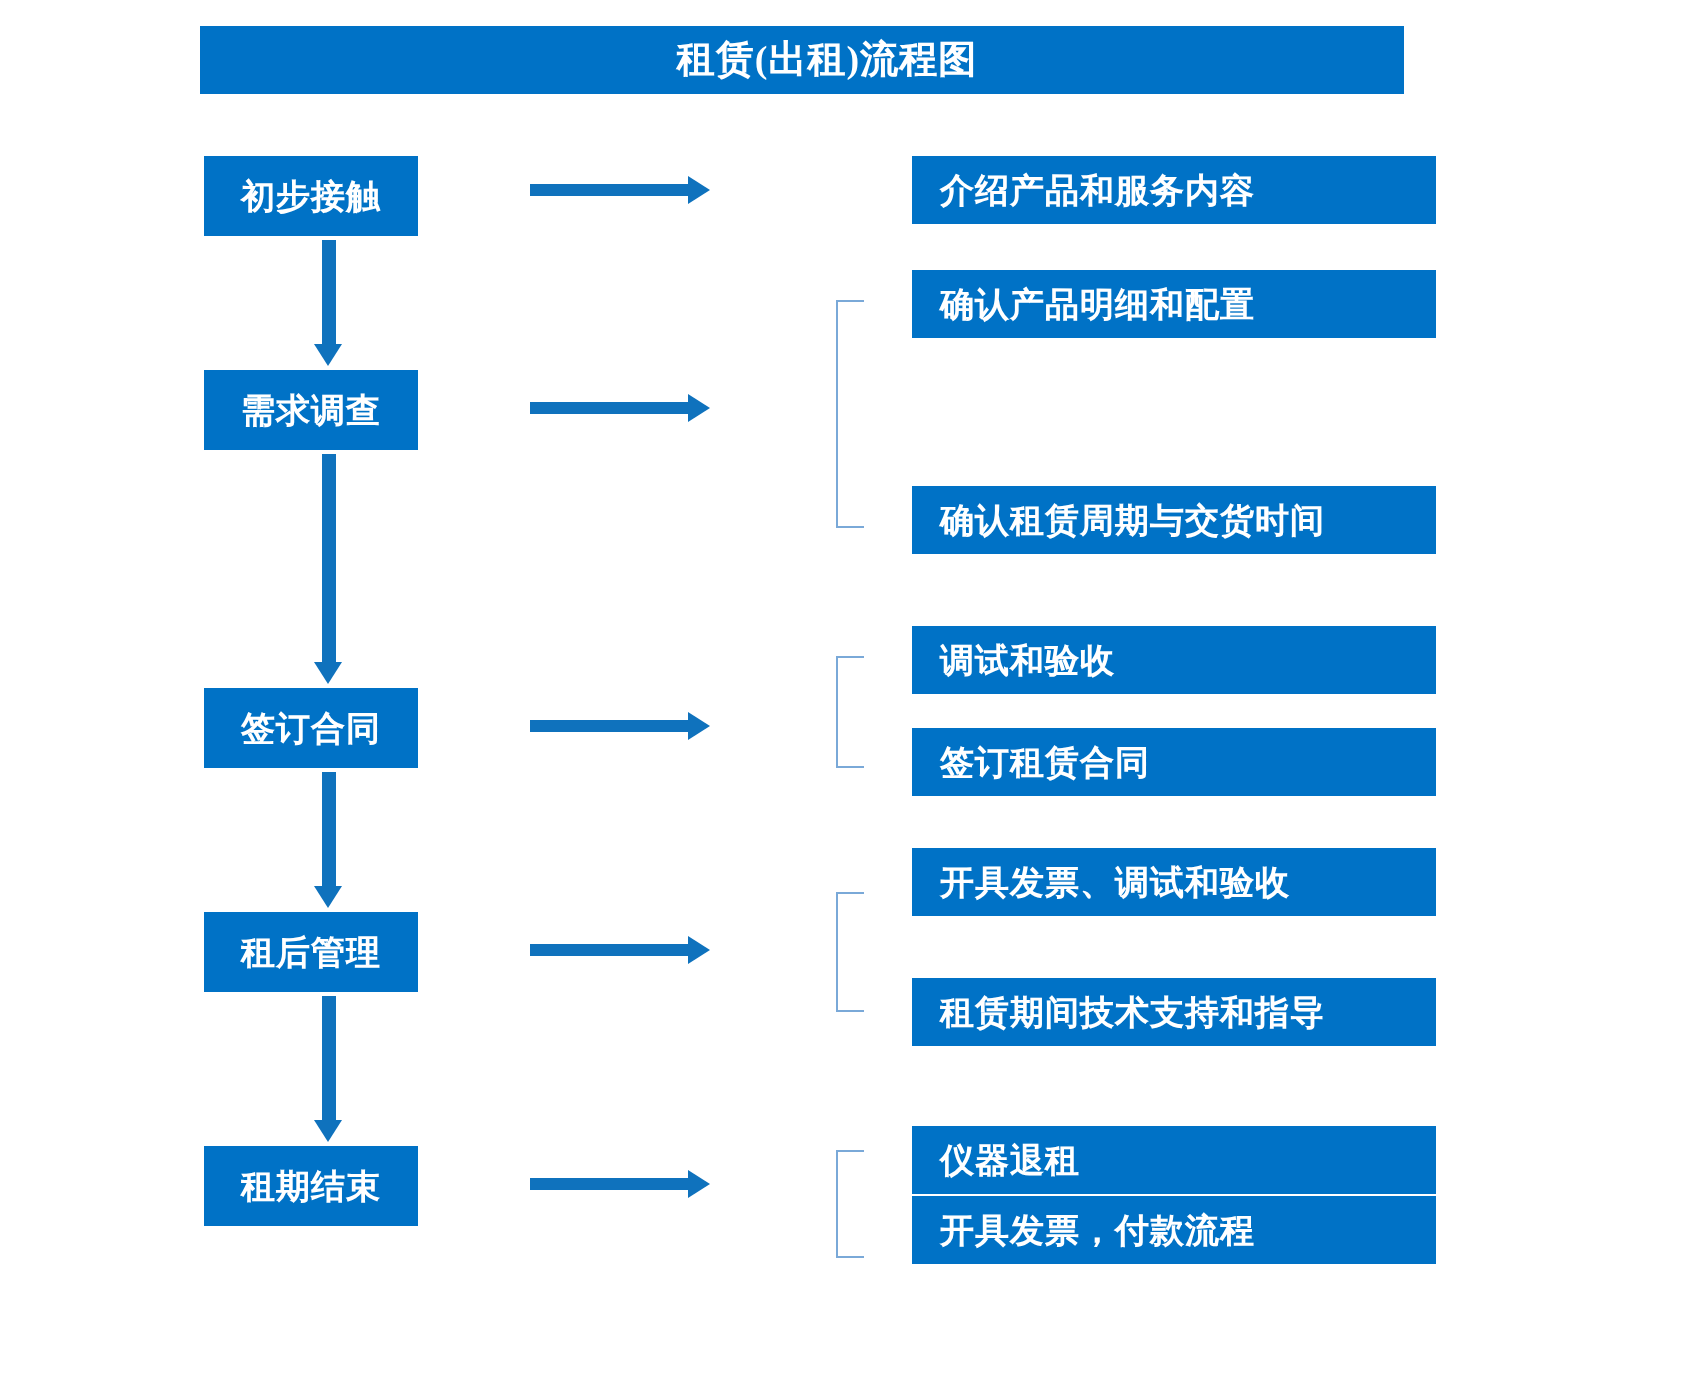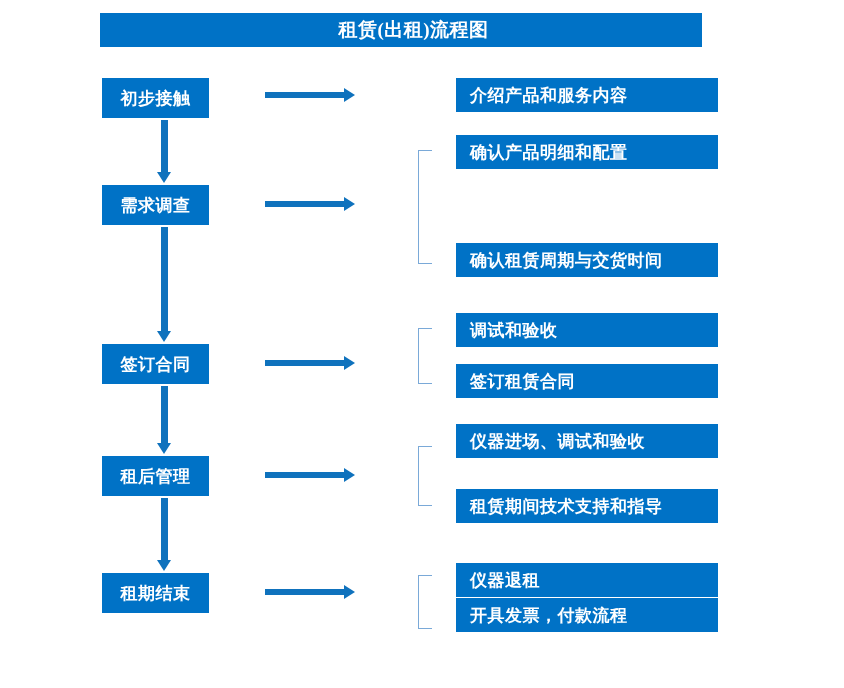--- a/index.html
+++ b/index.html
@@ -166,19 +166,19 @@
   <div class="bracket" style="top:575px; height:54px;"></div>
 
   <div class="box detail-box" style="top:78px;">介绍产品和服务内容</div>
 
   <div class="box detail-box" style="top:135px;">确认产品明细和配置</div>
   <div class="box detail-box" style="top:243px;">确认租赁周期与交货时间</div>
 
   <div class="box detail-box" style="top:313px;">调试和验收</div>
   <div class="box detail-box" style="top:364px;">签订租赁合同</div>
 
-  <div class="box detail-box" style="top:424px;">仪器进场、调试和验收</div>
+  <div class="box detail-box" style="top:424px;">开具发票、调试和验收</div>
   <div class="box detail-box" style="top:489px;">租赁期间技术支持和指导</div>
 
   <div class="box detail-box" style="top:563px;">仪器退租</div>
   <div class="box detail-box" style="top:598px;">开具发票，付款流程</div>
 
 </div>
 
 </body></html>

